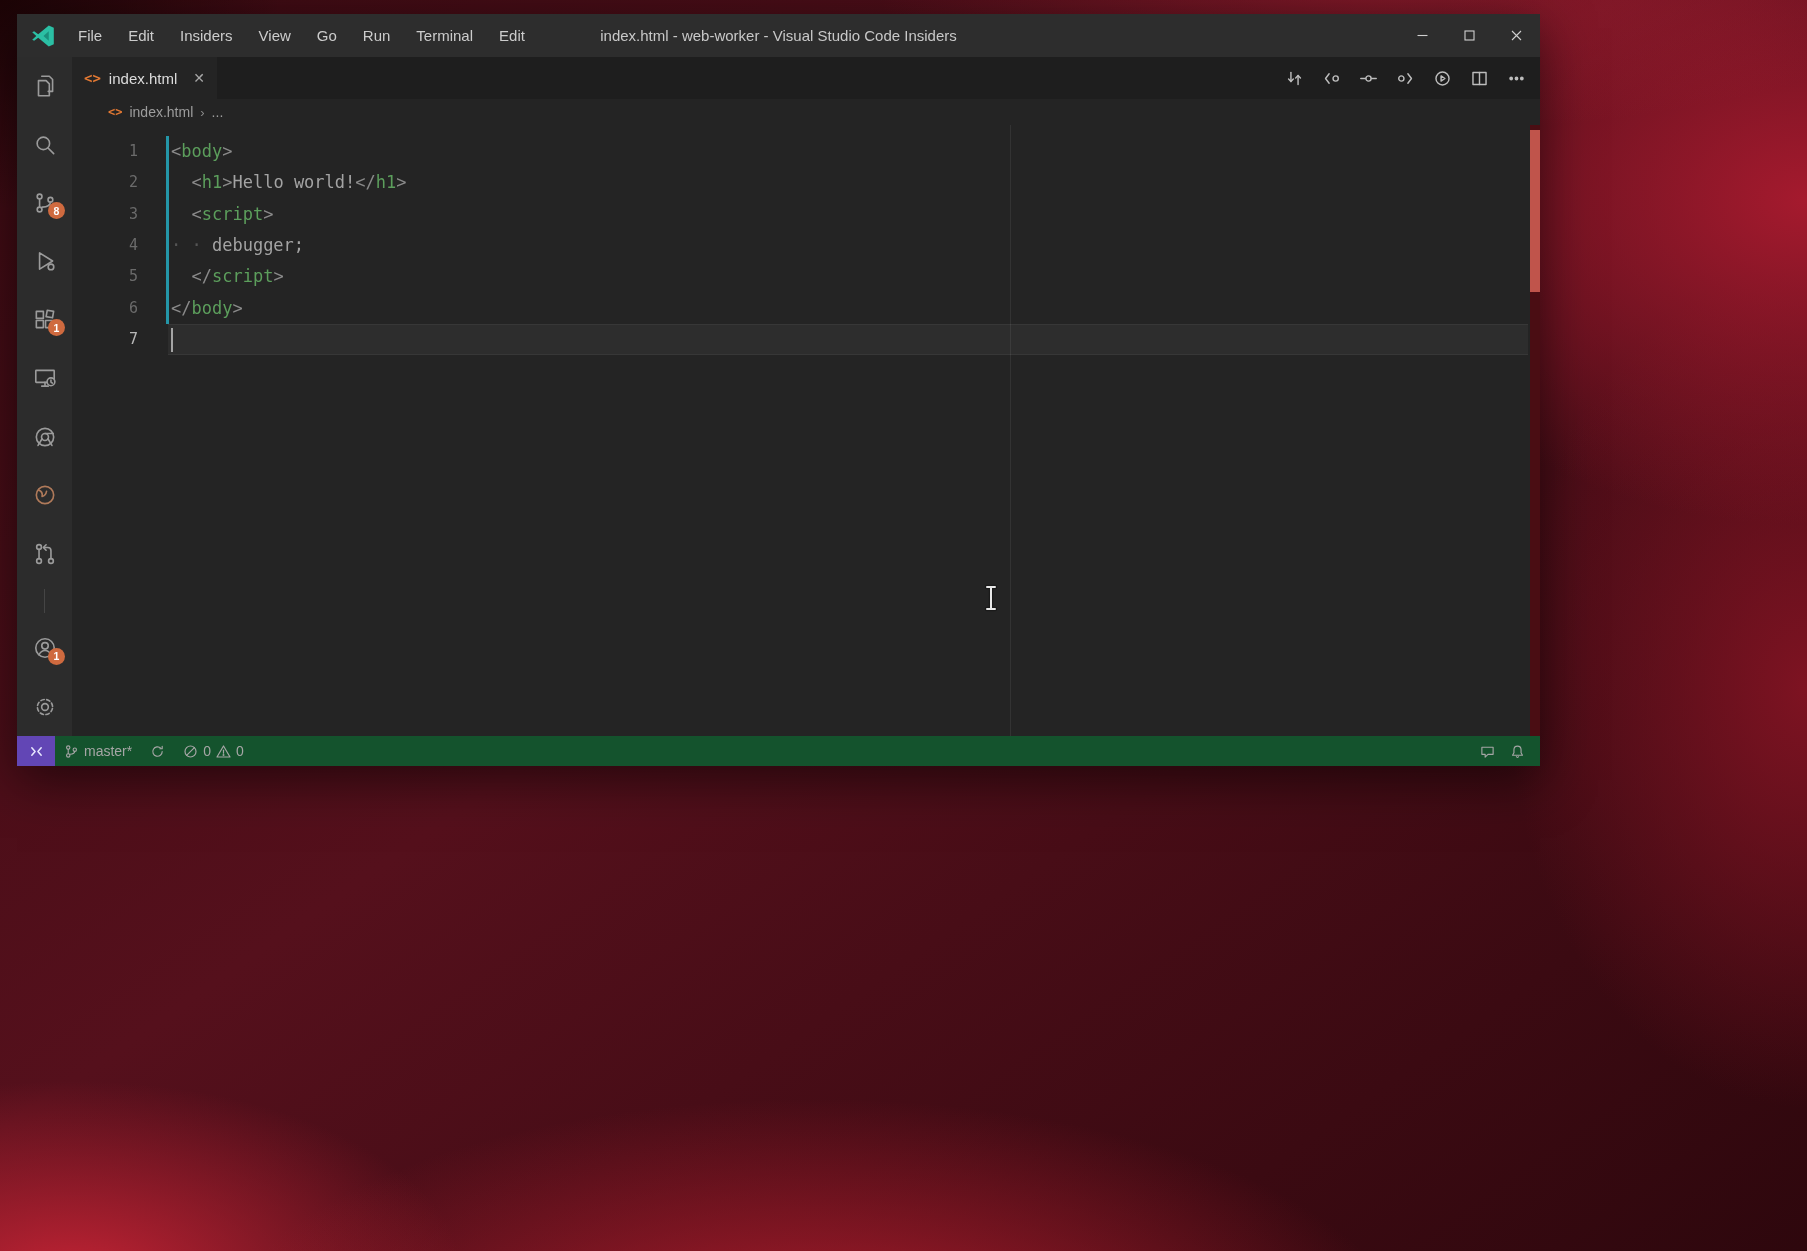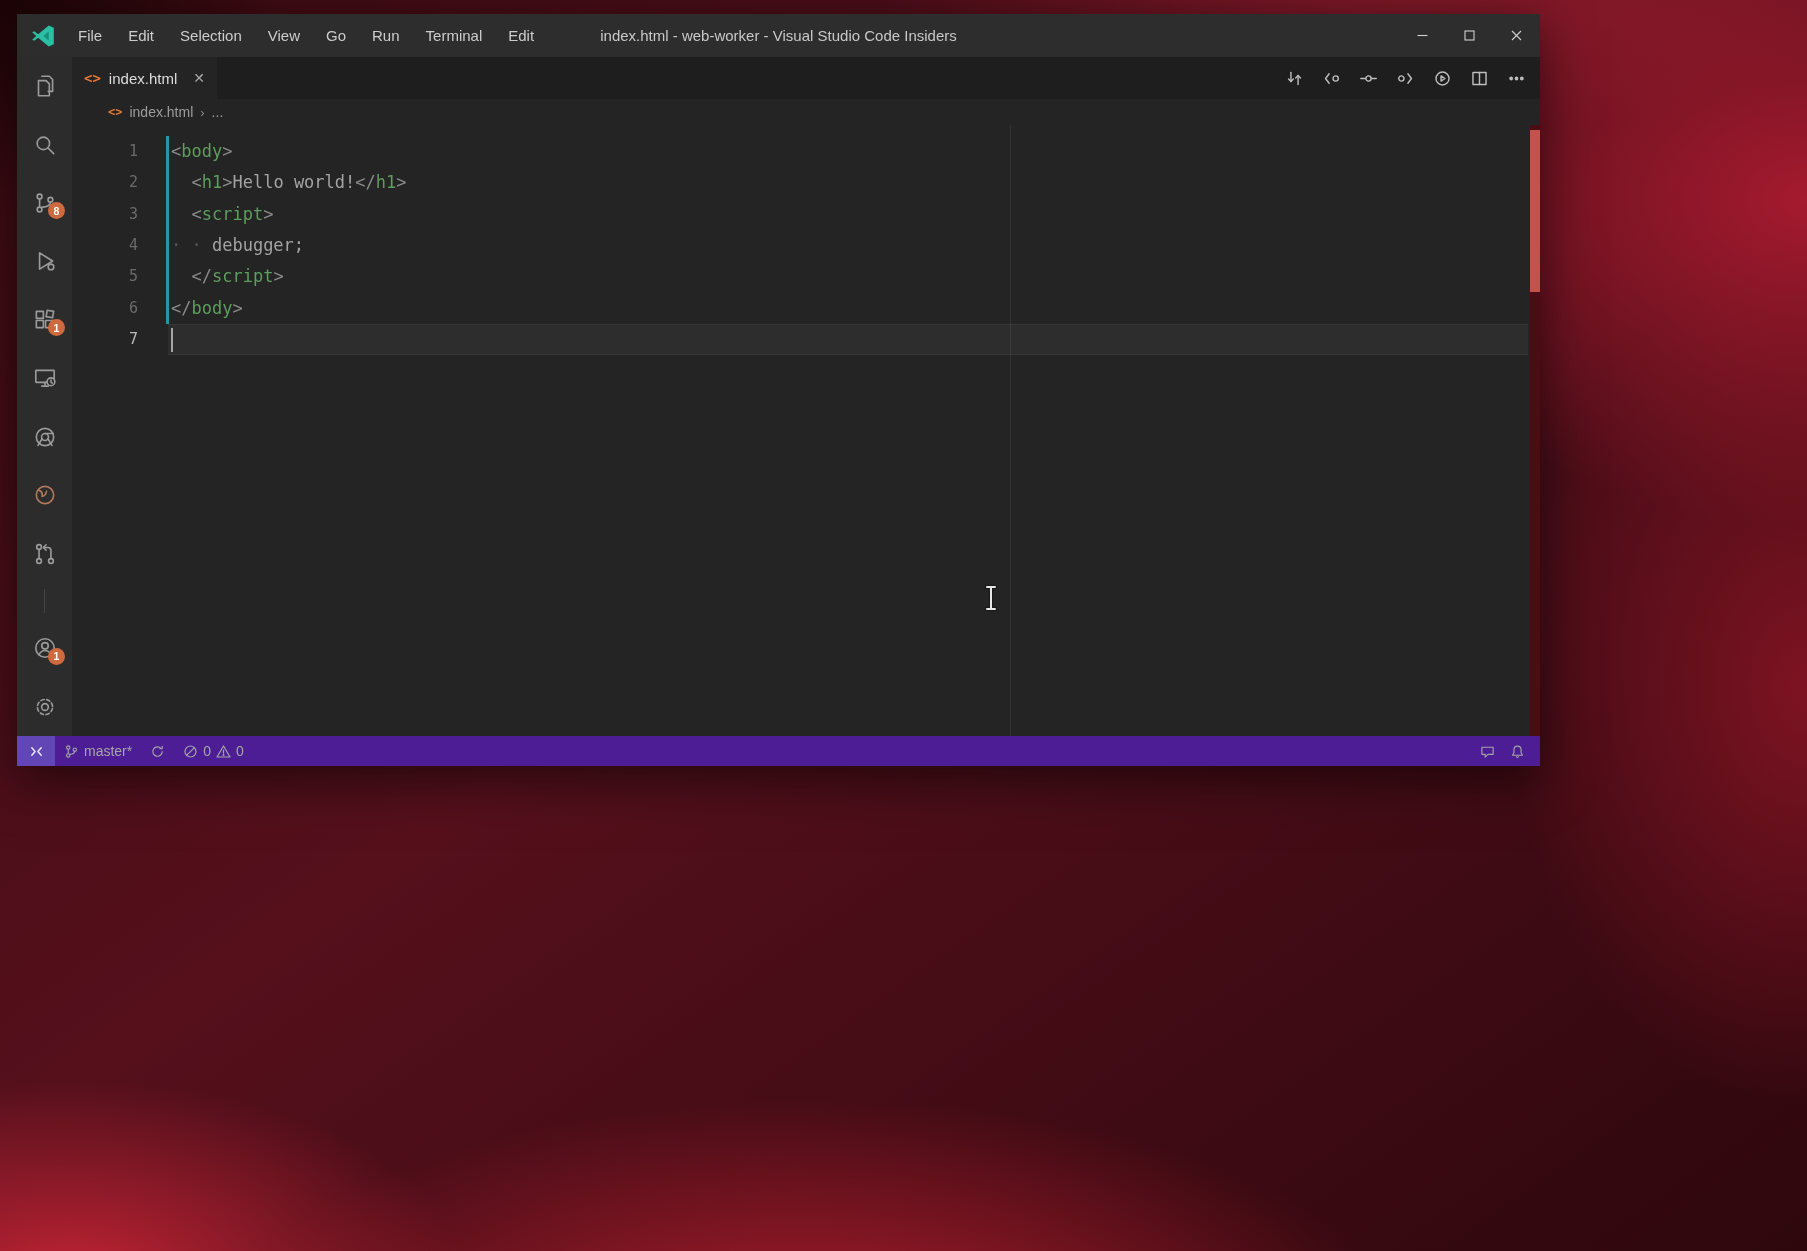--- a/index.html
+++ b/index.html
@@ -68,21 +68,21 @@
   .code .p { color:#8a8a8a; }
   .code .tag { color:#5c9e5c;margin-top:9px; }
   .code .txt { color:#a3a3a3; }
   .code .w { color:#d4d4d4; }
   .code .ws { color:rgba(200,200,200,.3); }
   .row.active::before { content:""; position:absolute; left:96px; right:12px; top:0; bottom:0;
     background:rgba(255,255,255,.045); border-top:1px solid rgba(255,255,255,.05); border-bottom:1px solid rgba(255,255,255,.05); }
   .cursor-caret { position:absolute; left:99px; top:4px; width:2px; height:24px; background:#cccccc; opacity:.75; }
   .ibeam { position:absolute; left:911px; top:459px; width:16px; height:28px; }
   
-  .statusbar { flex:0 0 30px; background:#4c1d95; display:flex; align-items:center; color:#a6a6a6; font-size:14px; }
+  .statusbar { flex:0 0 30px; background:#14532d; display:flex; align-items:center; color:#a6a6a6; font-size:14px; }
   .remote-btn { width:38px; height:100%; background:#6246b5; display:flex; align-items:center; justify-content:center; }
   .remote-btn svg { width:15px; height:15px; fill:none; stroke:#e9e9ff; stroke-width:1.6; stroke-linecap:round; stroke-linejoin:round; }
   .sb-item { display:flex; align-items:center; gap:5px; padding:0 9px; height:100%; white-space:nowrap; }
   .sb-item svg { width:15px; height:15px; fill:none; stroke:#a6a6a6; stroke-width:1.2; stroke-linecap:round; stroke-linejoin:round; }
   .sb-right { margin-left:auto; display:flex; align-items:center; height:100%; padding-right:8px; }
   .sb-iconbtn { width:30px; height:100%; display:flex; align-items:center; justify-content:center; }
   .sb-iconbtn svg { width:15px; height:15px; fill:none; stroke:#a6a6a6; stroke-width:1.2; stroke-linecap:round; stroke-linejoin:round; }
 </style>
 </head>
 <body>
@@ -90,21 +90,21 @@
 <div class="window">
 
   <div class="titlebar">
     <svg class="logo" viewBox="0 0 100 100">
       <path d="M74 6 L30 43 L13 30 L5 34 L22 50 L5 66 L13 70 L30 57 L74 94 L95 84 V16 Z" fill="#2bbfa4"></path>
       <path d="M74 30 L52 50 L74 70 Z" fill="#1a8f7c"></path>
     </svg>
     <div class="menubar">
         <div class="menu-item">File</div>
         <div class="menu-item">Edit</div>
-        <div class="menu-item">Selection</div>
+        <div class="menu-item">Insiders</div>
         <div class="menu-item">View</div>
         <div class="menu-item">Go</div>
         <div class="menu-item">Run</div>
         <div class="menu-item">Terminal</div>
         <div class="menu-item">Edit</div>
       </div>
     <div class="title-text">index.html - web-worker - Visual Studio Code Insiders</div>
     <div class="win-controls">
       <div class="win-btn">
           <svg viewBox="0 0 15 15">

